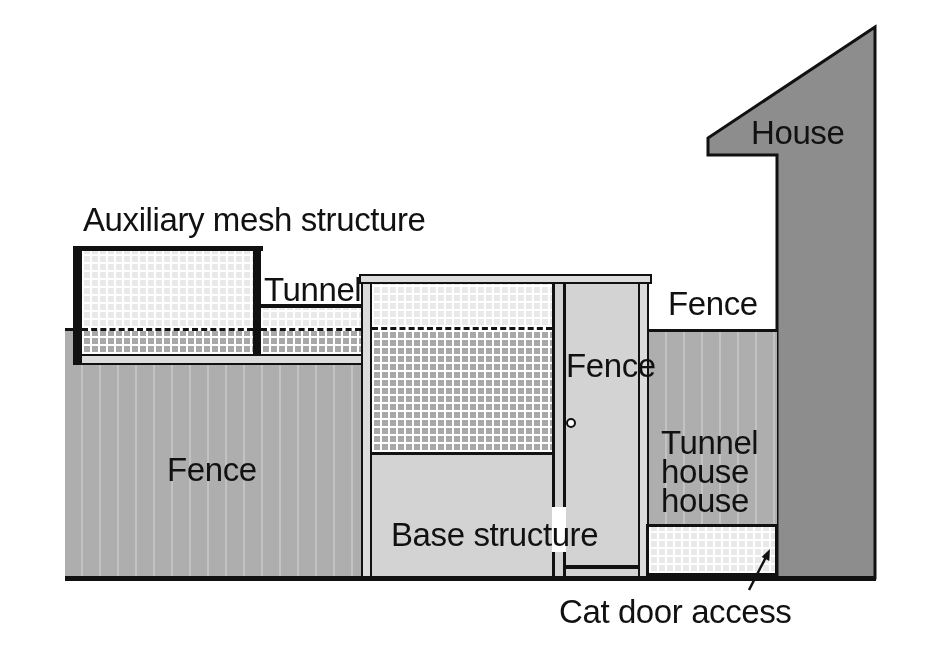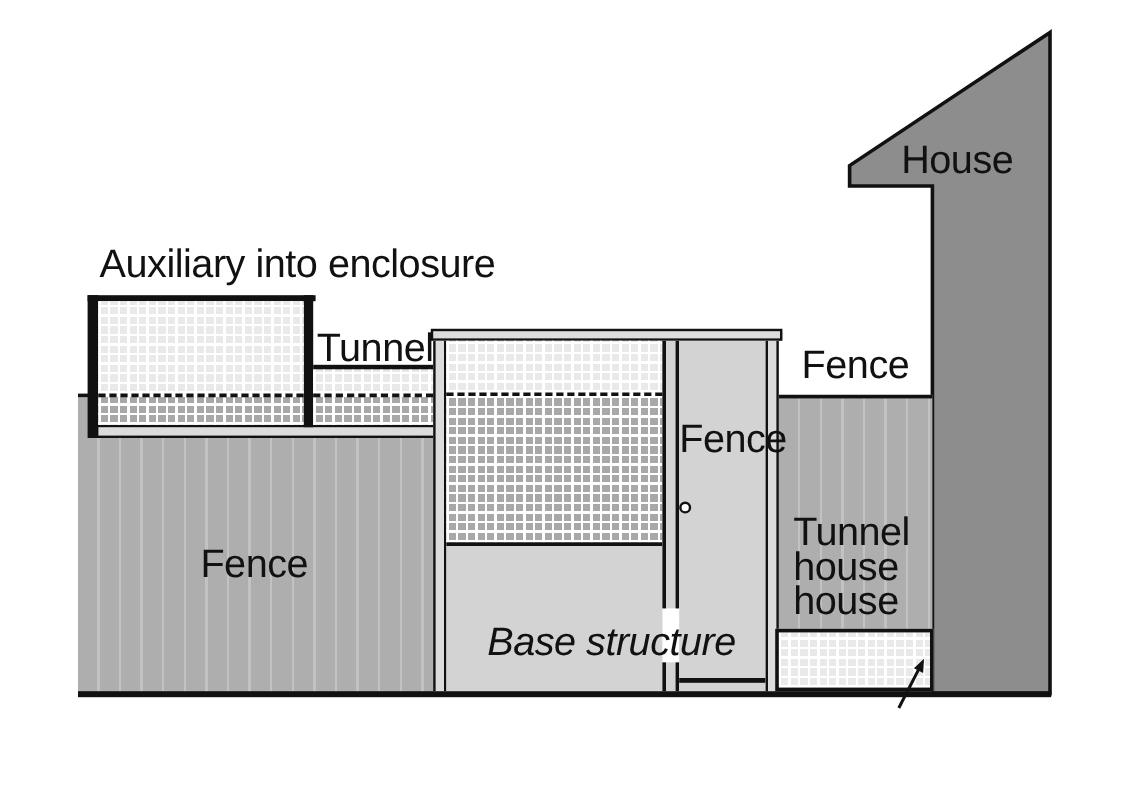--- a/index.html
+++ b/index.html
@@ -119,26 +119,27 @@
 
   <div class="abs catdoor" style="left:646px;top:524px;width:132px;height:52px;"></div>
 
   <div class="abs ground" style="left:65px;top:576px;width:811px;height:5px;"></div>
 
   <svg class="layer" id="arrow-layer" viewBox="0 0 940 658">
     <line class="arrow-line" x1="749" y1="590" x2="766" y2="557"></line>
     <polygon class="arrow-head" points="770,549 769.3,560.9 761.6,556.9"></polygon>
   </svg>
 
-  <div class="label" style="left:83px;top:203px;">Auxiliary into enclosure</div>
+  <div class="label" style="left:83px;top:203px;">Auxiliary mesh structure</div>
   <div class="label" style="left:264px;top:273px;">Tunnel</div>
   <div class="label" style="left:751px;top:116px;">House</div>
   <div class="label" style="left:167px;top:453px;">Fence</div>
   <div class="label" style="left:668px;top:287px;">Fence</div>
   <div class="label" style="left:566px;top:349px;">Fence</div>
-  <div class="label" style="left:406px;top:518px;font-style:italic;">Base structure</div>
+  <div class="label" style="left:391px;top:518px;">Base structure</div>
   <div class="label multiline" style="left:661px;top:428px;">
     <span>Tunnel</span>
     <span>house</span>
     <span>house</span>
   </div>
+  <div class="label" style="left:559px;top:595px;">Cat door access</div>
 
 </div>
 
 </body></html>

